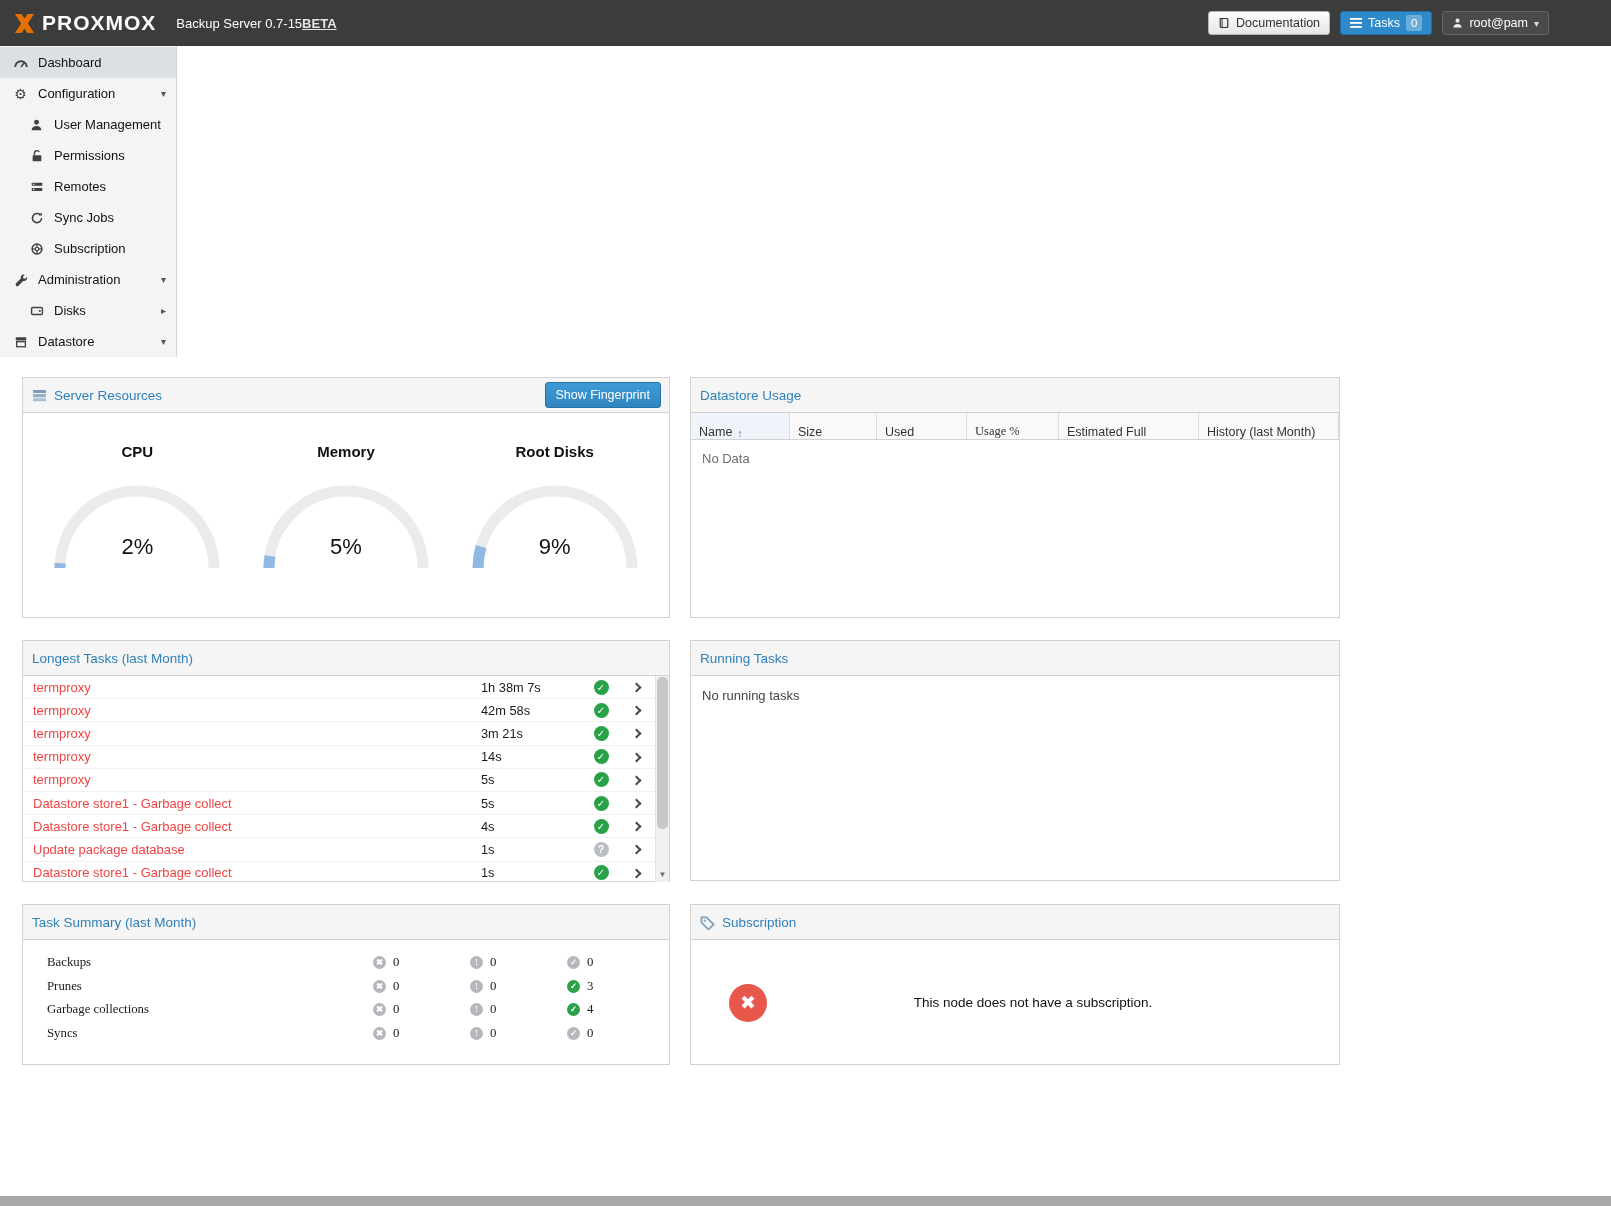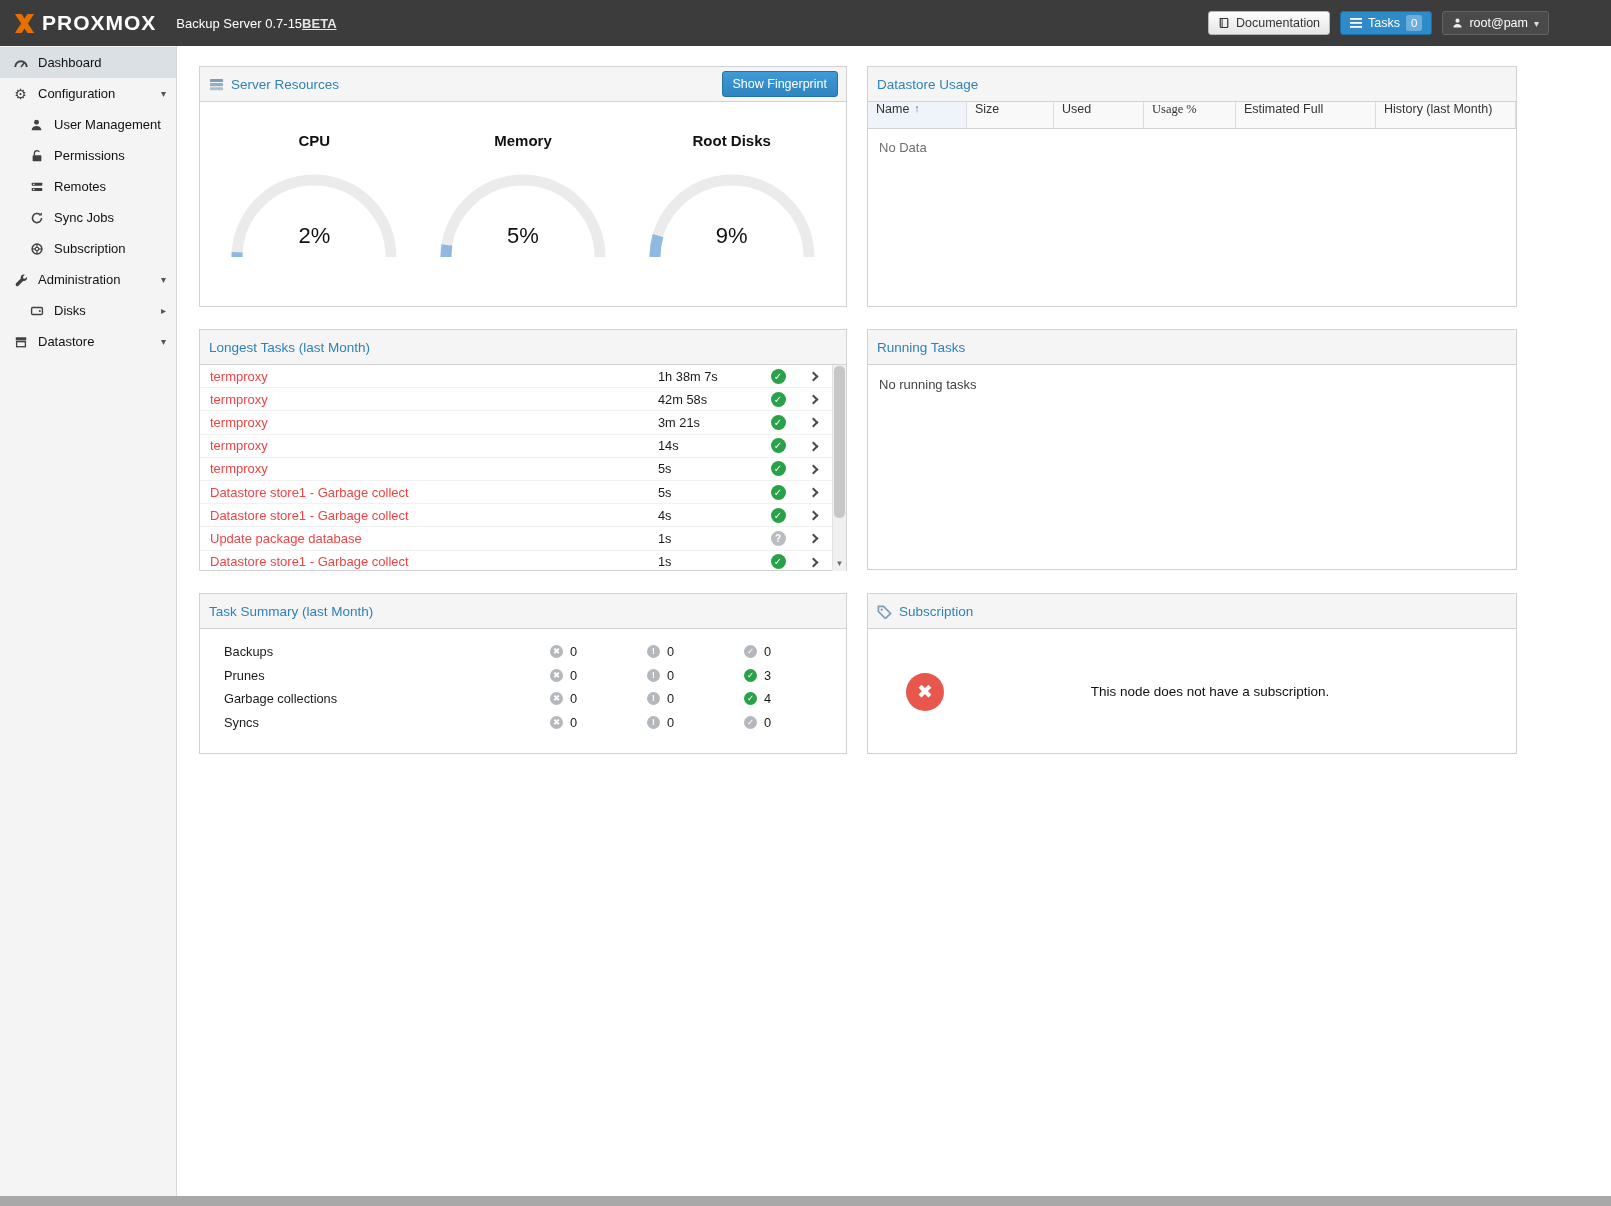--- a/index.html
+++ b/index.html
@@ -28,21 +28,21 @@
   .beta-link{color:#e5e5e5;font-weight:bold;text-decoration:underline;cursor:pointer;font-size:13px;}
   .top-spacer{flex:1;}
   .top-btn{height:24px;display:inline-flex;align-items:center;gap:6px;padding:0 9px;
     border-radius:3px;font-size:12.5px;cursor:pointer;margin-left:10px;white-space:nowrap;}
   .btn-doc{background:linear-gradient(#fdfdfd,#e6e6e6);border:1px solid #b5b5b5;color:#333;}
   .btn-tasks{background:var(--btn-blue);border:1px solid #1d6fa5;border-color:#1c6ea5;color:#fff;}
   .badge{background:rgba(255,255,255,.3);border-radius:2px;padding:0 5px;height:16px;line-height:16px;font-size:11.5px;}
   .btn-user{background:#4a4a4a;border:1px solid #646464;color:#fff;}
   .caret{font-size:10px;color:#ddd;}
   
-  .layout{display:flex;height:1160px;}
+  .layout{display:flex;height:1160px;flex-direction:column;}
   .sidebar{width:177px;background:#f4f4f4;border-right:1px solid #d8d8d8;padding-top:1px;flex:none;}
   .side-item{height:31px;display:flex;align-items:center;gap:9px;padding:0 8px 0 12px;cursor:pointer;}
   .side-item.indent{padding-left:28px;}
   .side-item.selected{background:#dbe0e5;}
   .side-icon{width:17px;display:inline-flex;justify-content:center;align-items:center;color:#3f3f3f;flex:none;}
   .gchar{font-size:14px;line-height:14px;color:#414141;}
   .side-label{flex:1;color:#111;}
   .side-arrow{color:#555;font-size:10px;padding-right:2px;}
   .main{flex:1;display:flex;flex-direction:column;min-width:0;}
   .page-title{height:34px;display:flex;align-items:center;padding-left:12px;color:var(--accent);font-size:15px;}
@@ -57,21 +57,21 @@
     background:linear-gradient(#3f9ad6,#2f85c0);border:1px solid #2472a4;color:#fff;font-size:12.5px;cursor:pointer;}
   
   .sr-body{display:flex;padding:30px 10px 0;}
   .gauge{flex:1;}
   .gauge-label{text-align:center;font-weight:bold;font-size:15px;color:#111;margin-bottom:16px;}
   .gauge-wrap{position:relative;width:186px;margin:0 auto;}
   .gauge-wrap svg{display:block;width:186px;height:98px;}
   .gauge-value{position:absolute;left:0;right:0;top:58px;text-align:center;font-size:22px;color:#111;}
   
   .du-head{display:flex;height:27px;background:#f9f9f9;border-bottom:1px solid #d2d2d2;}
-  .du-cell{display:flex;align-items:flex-start;gap:5px;padding:0 8px;font-size:12.5px;color:#333;border-right:1px solid #dcdcdc;cursor:pointer;overflow:hidden;white-space:nowrap;}
+  .du-cell{display:flex;align-items:flex-end;gap:5px;padding:0 8px;font-size:12.5px;color:#333;border-right:1px solid #dcdcdc;cursor:pointer;overflow:hidden;white-space:nowrap;}
   .du-cell.sorted{background:#eef4fa;}
   .sort-icon{color:#5a7e9a;font-size:11px;}
   .du-empty{padding:11px 11px;color:#6e6e6e;}
   
   .lt-body{position:relative;height:206px;overflow:hidden;}
   .lt-rows{margin-right:14px;}
   .task-row{height:23.2px;display:flex;align-items:center;border-bottom:1px solid #f1f1f1;padding-left:10px;cursor:pointer;}
   .task-name{flex:1;font-size:13px;color:#ef4444;overflow:hidden;white-space:nowrap;}
   .task-duration{width:104px;font-size:12.8px;color:#1a1a1a;}
   .task-status{width:32px;display:flex;justify-content:center;}
@@ -79,21 +79,21 @@
   .status-dot{width:15px;height:15px;border-radius:50%;color:#fff;font-size:10px;line-height:15px;text-align:center;font-weight:bold;}
   .status-ok{background:var(--green);}
   .status-unknown{background:#b9bdc1;}
   .chev{display:inline-block;width:7px;height:7px;border-right:2px solid #4a4a4a;border-bottom:2px solid #4a4a4a;transform:rotate(-45deg);margin-top:1px;}
   .scrollbar{position:absolute;top:0;right:0;bottom:0;width:14px;background:#f0f0f0;border-left:1px solid #e2e2e2;cursor:pointer;}
   .sb-thumb{position:absolute;top:1px;left:1px;right:1px;height:152px;background:#c7c7c7;border-radius:5px;}
   .sb-down{position:absolute;bottom:1px;left:0;right:0;height:13px;display:flex;align-items:center;justify-content:center;color:#6d6d6d;font-size:8px;}
   
   .rt-empty{padding:12px 11px;color:#444;}
   
-  .ts-body{padding-top:11px;}
+  .ts-body{padding-top:11px;font-family:Liberation Serif, serif;}
   .ts-row{height:23.5px;display:flex;align-items:center;padding-left:24px;}
   .ts-label{width:326px;font-size:12.8px;color:#1a1a1a;}
   .ts-stat{width:97px;display:flex;align-items:center;gap:7px;}
   .ts-icon{width:13px;height:13px;border-radius:50%;color:#fff;font-size:8.5px;line-height:13px;text-align:center;font-weight:bold;flex:none;}
   .ico-gray{background:#b4b8bc;}
   .ico-green{background:var(--green);}
   .ts-count{font-size:12.8px;color:#1a1a1a;}
   
   .sub-body{display:flex;align-items:center;height:125px;}
   .sub-icon{width:38px;height:38px;border-radius:50%;background:var(--red);color:#fff;display:flex;align-items:center;justify-content:center;

